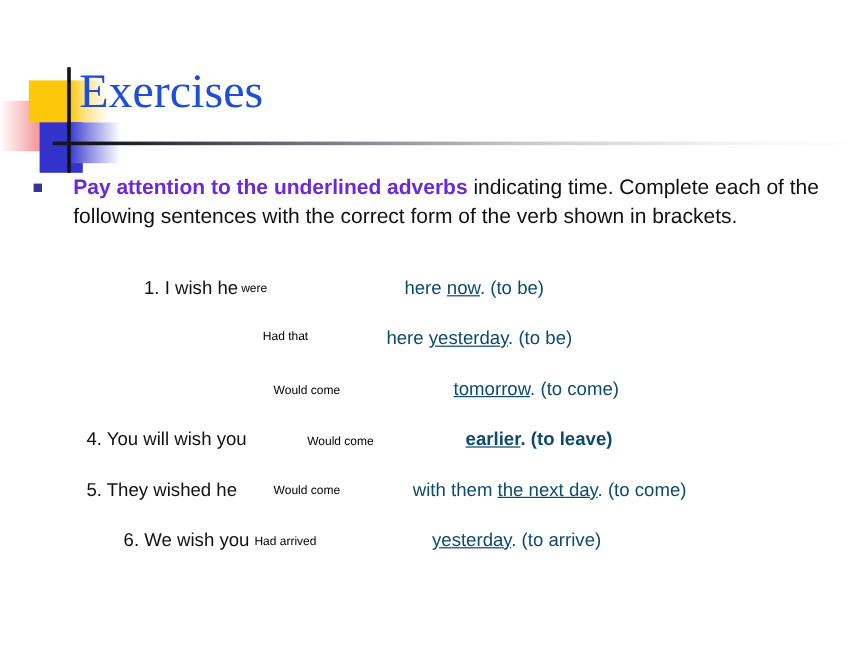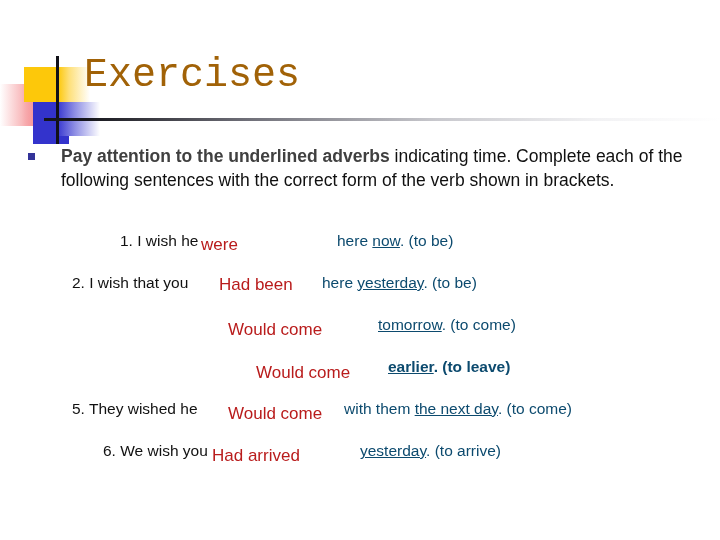--- a/index.html
+++ b/index.html
@@ -90,28 +90,28 @@
     left: 44px;
     top: 118px;
     width: 676px;
     height: 3px;
     background: linear-gradient(to right, #15151c 0%, #15151c 6%, #6f6f78 30%, #c8c8cd 58%, #f2f2f4 82%, #ffffff 100%);
   }
 
   
   .title {
     position: absolute;
-    left: 84px;
+    left: 66px;
     top: 53px;
     font-size: 40px;
     line-height: 46px;
-    color: #a16207;
+    color: #1d4ed8;
     letter-spacing: 0px;
     white-space: nowrap;
-    font-family: Liberation Mono, monospace;
+    font-family: Liberation Serif, serif;
   }
 
   
   .instruction {
     position: absolute;
     left: 28px;
     top: 144px;
     width: 668px;
   }
   .bullet-marker {
@@ -122,21 +122,21 @@
     height: 7px;
     background: #333399;
   }
   .instruction-text {
     margin-left: 33px;
     font-size: 17.5px;
     line-height: 24px;
     color: #101010;
   }
   .hl-green {
-    color: #404040;
+    color: #6d28d9;
     font-weight: bold;
   }
 
   
   .exercises {
     position: absolute;
     left: 0;
     top: 232px;
     width: 720px;
   }
@@ -146,22 +146,22 @@
     font-size: 15.5px;
     color: #111111;
     white-space: nowrap;
   }
   .seg {
     position: absolute;
     top: 0;
     white-space: nowrap;
   }
   .seg-answer {
-    color: #b91c1c;
-    font-size: 17px;
+    color: #000000;
+    font-size: 10px;
   }
   .seg-tail {
     color: #0c4a6e;
   }
   .u {
     text-decoration: underline;
     text-underline-offset: 1px;
   }
 </style>
 </head>
@@ -189,31 +189,31 @@
 
   <div class="exercises">
 
     <div class="ex-line">
       <span class="seg" style="left:72px;margin-left:48px;">1. I wish he</span>
       <span class="seg seg-answer" style="left:201px; top:3px;">were</span>
       <span class="seg seg-tail" style="left:337px;"><span>here </span><span class="u">now</span><span>. (to be)</span></span>
     </div>
 
     <div class="ex-line">
-      <span class="seg" style="left:72px;">2. I wish that you</span>
-      <span class="seg seg-answer" style="left:219px; top:1px;">Had been</span>
+      <span class="seg seg-answer" style="left:219px; top:1px;">Had that</span>
       <span class="seg seg-tail" style="left:322px;"><span>here </span><span class="u">yesterday</span><span>. (to be)</span></span>
     </div>
 
     <div class="ex-line">
       <span class="seg seg-answer" style="left:228px; top:4px;">Would come</span>
       <span class="seg seg-tail" style="left:378px;"><span></span><span class="u">tomorrow</span><span>. (to come)</span></span>
     </div>
 
     <div class="ex-line">
+      <span class="seg" style="left:72px;">4. You will wish you</span>
       <span class="seg seg-answer" style="left:256px; top:5px;">Would come</span>
       <span class="seg seg-tail" style="left:388px;font-weight:bold;"><span></span><span class="u">earlier</span><span>. (to leave)</span></span>
     </div>
 
     <div class="ex-line">
       <span class="seg" style="left:72px;">5. They wished he</span>
       <span class="seg seg-answer" style="left:228px; top:4px;">Would come</span>
       <span class="seg seg-tail" style="left:344px;"><span>with them </span><span class="u">the next day</span><span>. (to come)</span></span>
     </div>
 

